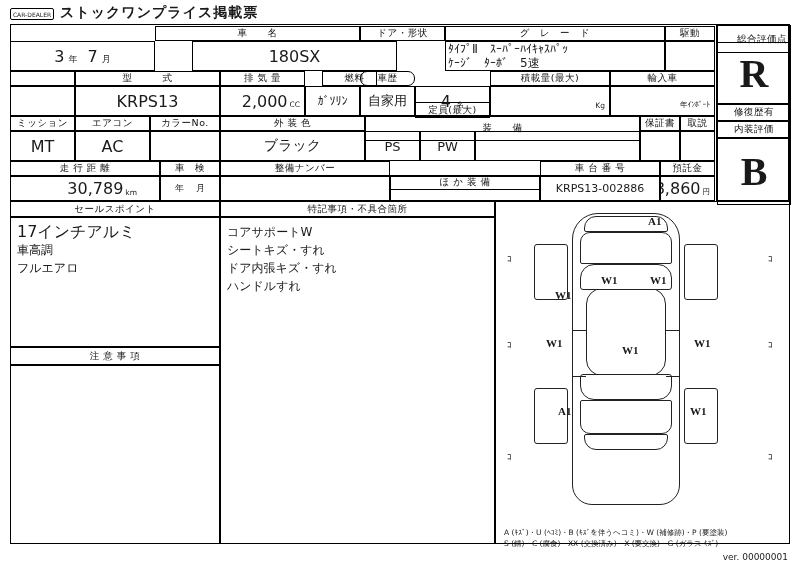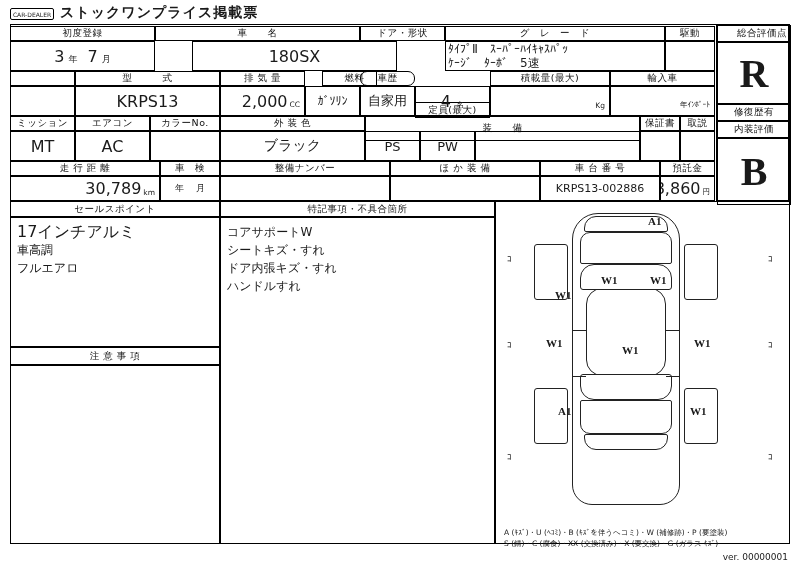--- a/index.html
+++ b/index.html
@@ -45,21 +45,20 @@
 
 <div class="sheet">
 
   <div class="hdr-logo">
     <span>CAR-DEALER</span>
   </div>
   <div class="hdr-title">ストックワンプライス掲載票</div>
 
   <div class="outer"></div>
 
-  <div class="cell lbl" style="left:10px;  top:26px; width:145px; height:15px;">初度登録</div>
   <div class="cell lbl" style="left:155px; top:26px; width:205px; height:15px;">車　　名</div>
   <div class="cell lbl" style="left:360px; top:26px; width:85px;  height:15px;">ドア・形状</div>
   <div class="cell lbl" style="left:445px; top:26px; width:220px; height:15px;">グ　レ　ー　ド</div>
   <div class="cell lbl" style="left:665px; top:26px; width:50px;  height:15px;">駆動</div>
 
   <div class="cell" style="left:10px; top:41px; width:145px; height:30px;">
     <span class="val">3</span>
     <span class="small" style="margin:6px 10px 0 4px;">年</span>
     <span class="val">7</span>
     <span class="small" style="margin:6px 0 0 4px;">月</span>
@@ -115,42 +114,42 @@
   <div class="cell" style="left:220px; top:131px; width:145px; height:30px; font-size:14px;">ブラック</div>
   <div class="cell" style="left:365px; top:131px; width:55px;  height:30px; font-size:13px;">PS</div>
   <div class="cell" style="left:420px; top:131px; width:55px;  height:30px; font-size:13px;">PW</div>
   <div class="cell" style="left:475px; top:131px; width:165px; height:30px;"></div>
   <div class="cell" style="left:640px; top:131px; width:40px;  height:30px;"></div>
   <div class="cell" style="left:680px; top:131px; width:35px;  height:30px;"></div>
 
   <div class="cell lbl" style="left:10px;  top:161px; width:150px; height:15px;">走 行 距 離</div>
   <div class="cell lbl" style="left:160px; top:161px; width:60px;  height:15px;">車　検</div>
   <div class="cell lbl" style="left:220px; top:161px; width:170px; height:15px;">整備ナンバー</div>
-  <div class="cell lbl" style="left:390px; top:161px; width:150px; height:15px;">ほ か 装 備</div>
+  <div class="cell lbl" style="left:390px; top:175px; width:150px; height:15px;">ほ か 装 備</div>
   <div class="cell lbl" style="left:540px; top:161px; width:120px; height:15px;">車 台 番 号</div>
   <div class="cell lbl" style="left:660px; top:161px; width:55px;  height:15px;">預託金</div>
 
   <div class="cell right" style="left:10px; top:176px; width:150px; height:25px;">
     <span class="val">30,789</span>
-    <span class="tiny" style="margin-top:7px; margin-left:2px; ">km</span>
+    <span class="tiny" style="margin-top:7px; margin-left:2px; margin-right:18px;">km</span>
   </div>
   <div class="cell" style="left:160px; top:176px; width:60px; height:25px;">
     <span class="small">年</span>
     <span class="small" style="margin-left:12px;">月</span>
   </div>
   <div class="cell" style="left:220px; top:176px; width:170px; height:25px;"></div>
   <div class="cell" style="left:390px; top:176px; width:150px; height:25px;"></div>
   <div class="cell" style="left:540px; top:176px; width:120px; height:25px; font-size:11px;">KRPS13-002886</div>
   <div class="cell right" style="left:660px; top:176px; width:55px; height:25px;">
     <span class="val">8,860</span>
     <span class="tiny" style="margin-top:7px; margin-left:2px;">円</span>
   </div>
 
   <div class="grade-box">
-    <div class="cell lbl" style="left:-1px; top:-1px; width:74px; height:17px;padding-left:16px;">総合評価点</div>
+    <div class="cell lbl" style="left:-1px; top:-1px; width:74px; height:28px;padding-left:16px;">総合評価点</div>
     <div class="cell" style="left:-1px; top:16px; width:74px; height:62px;">
       <span class="grade-letter">R</span>
     </div>
     <div class="cell lbl" style="left:-1px; top:78px; width:74px; height:17px;">修復歴有</div>
     <div class="cell lbl" style="left:-1px; top:95px; width:74px; height:17px;">内装評価</div>
     <div class="cell" style="left:-1px; top:112px; width:74px; height:67px;">
       <span class="grade-letter">B</span>
     </div>
   </div>
 

